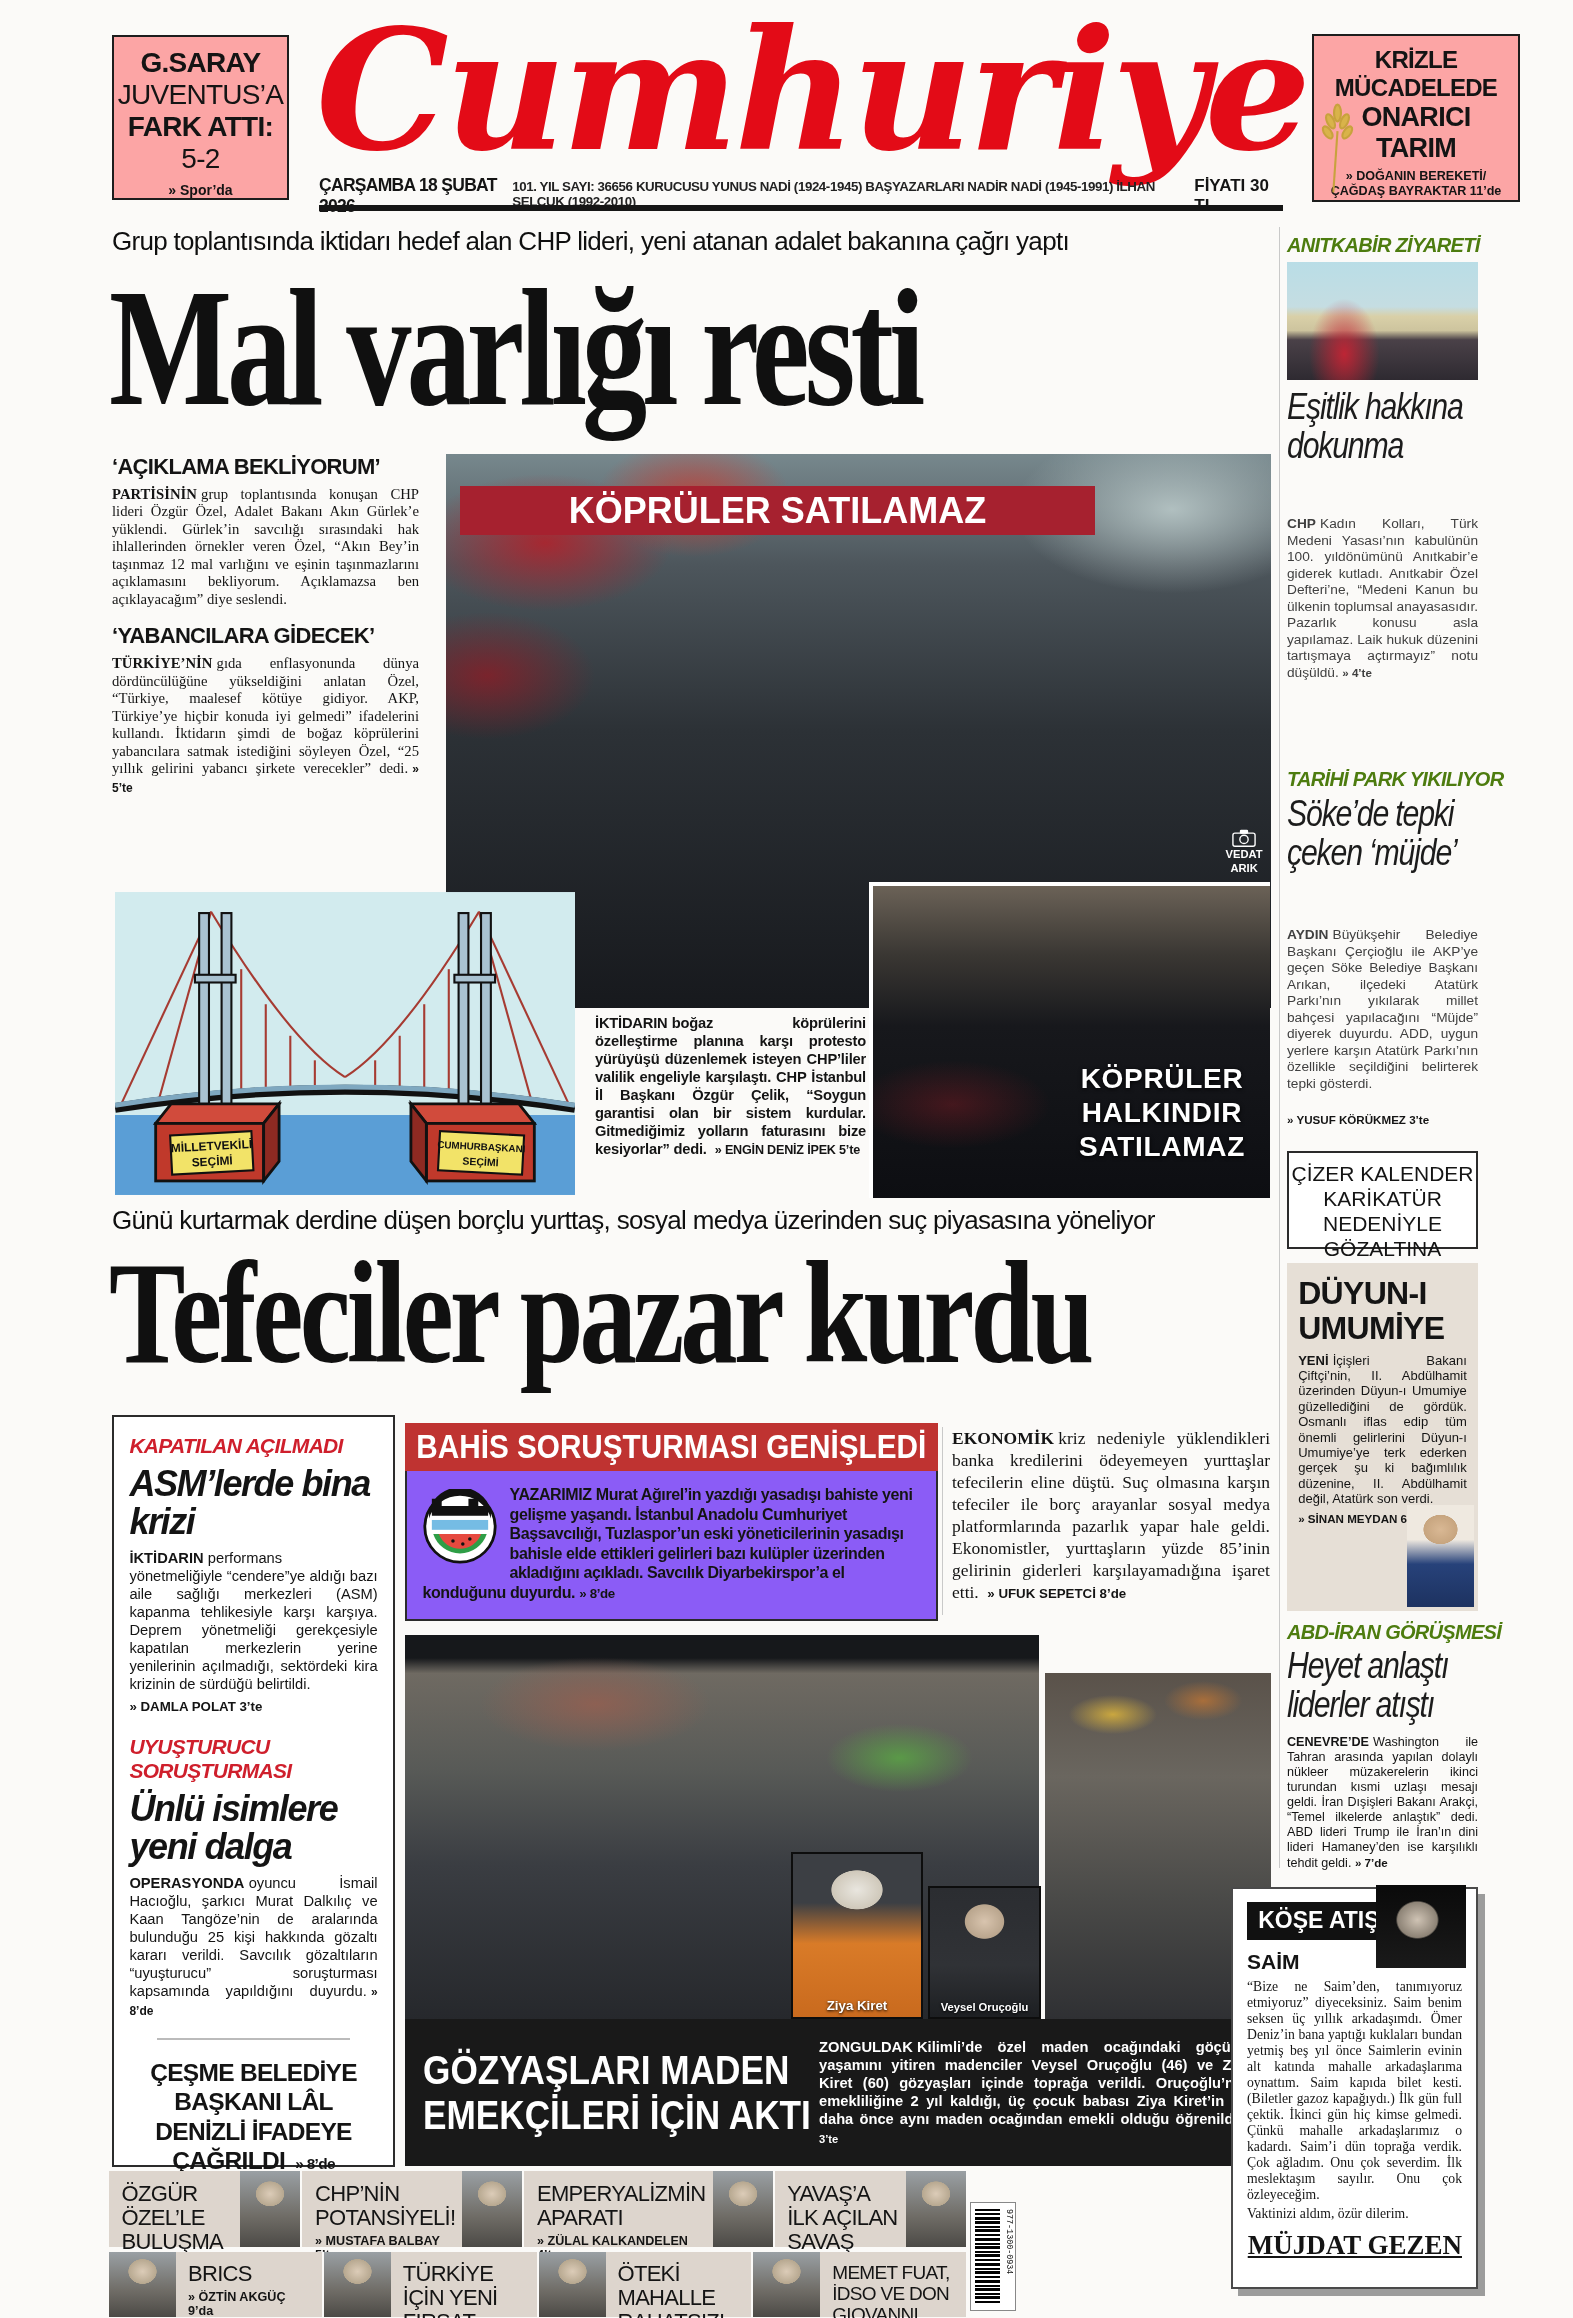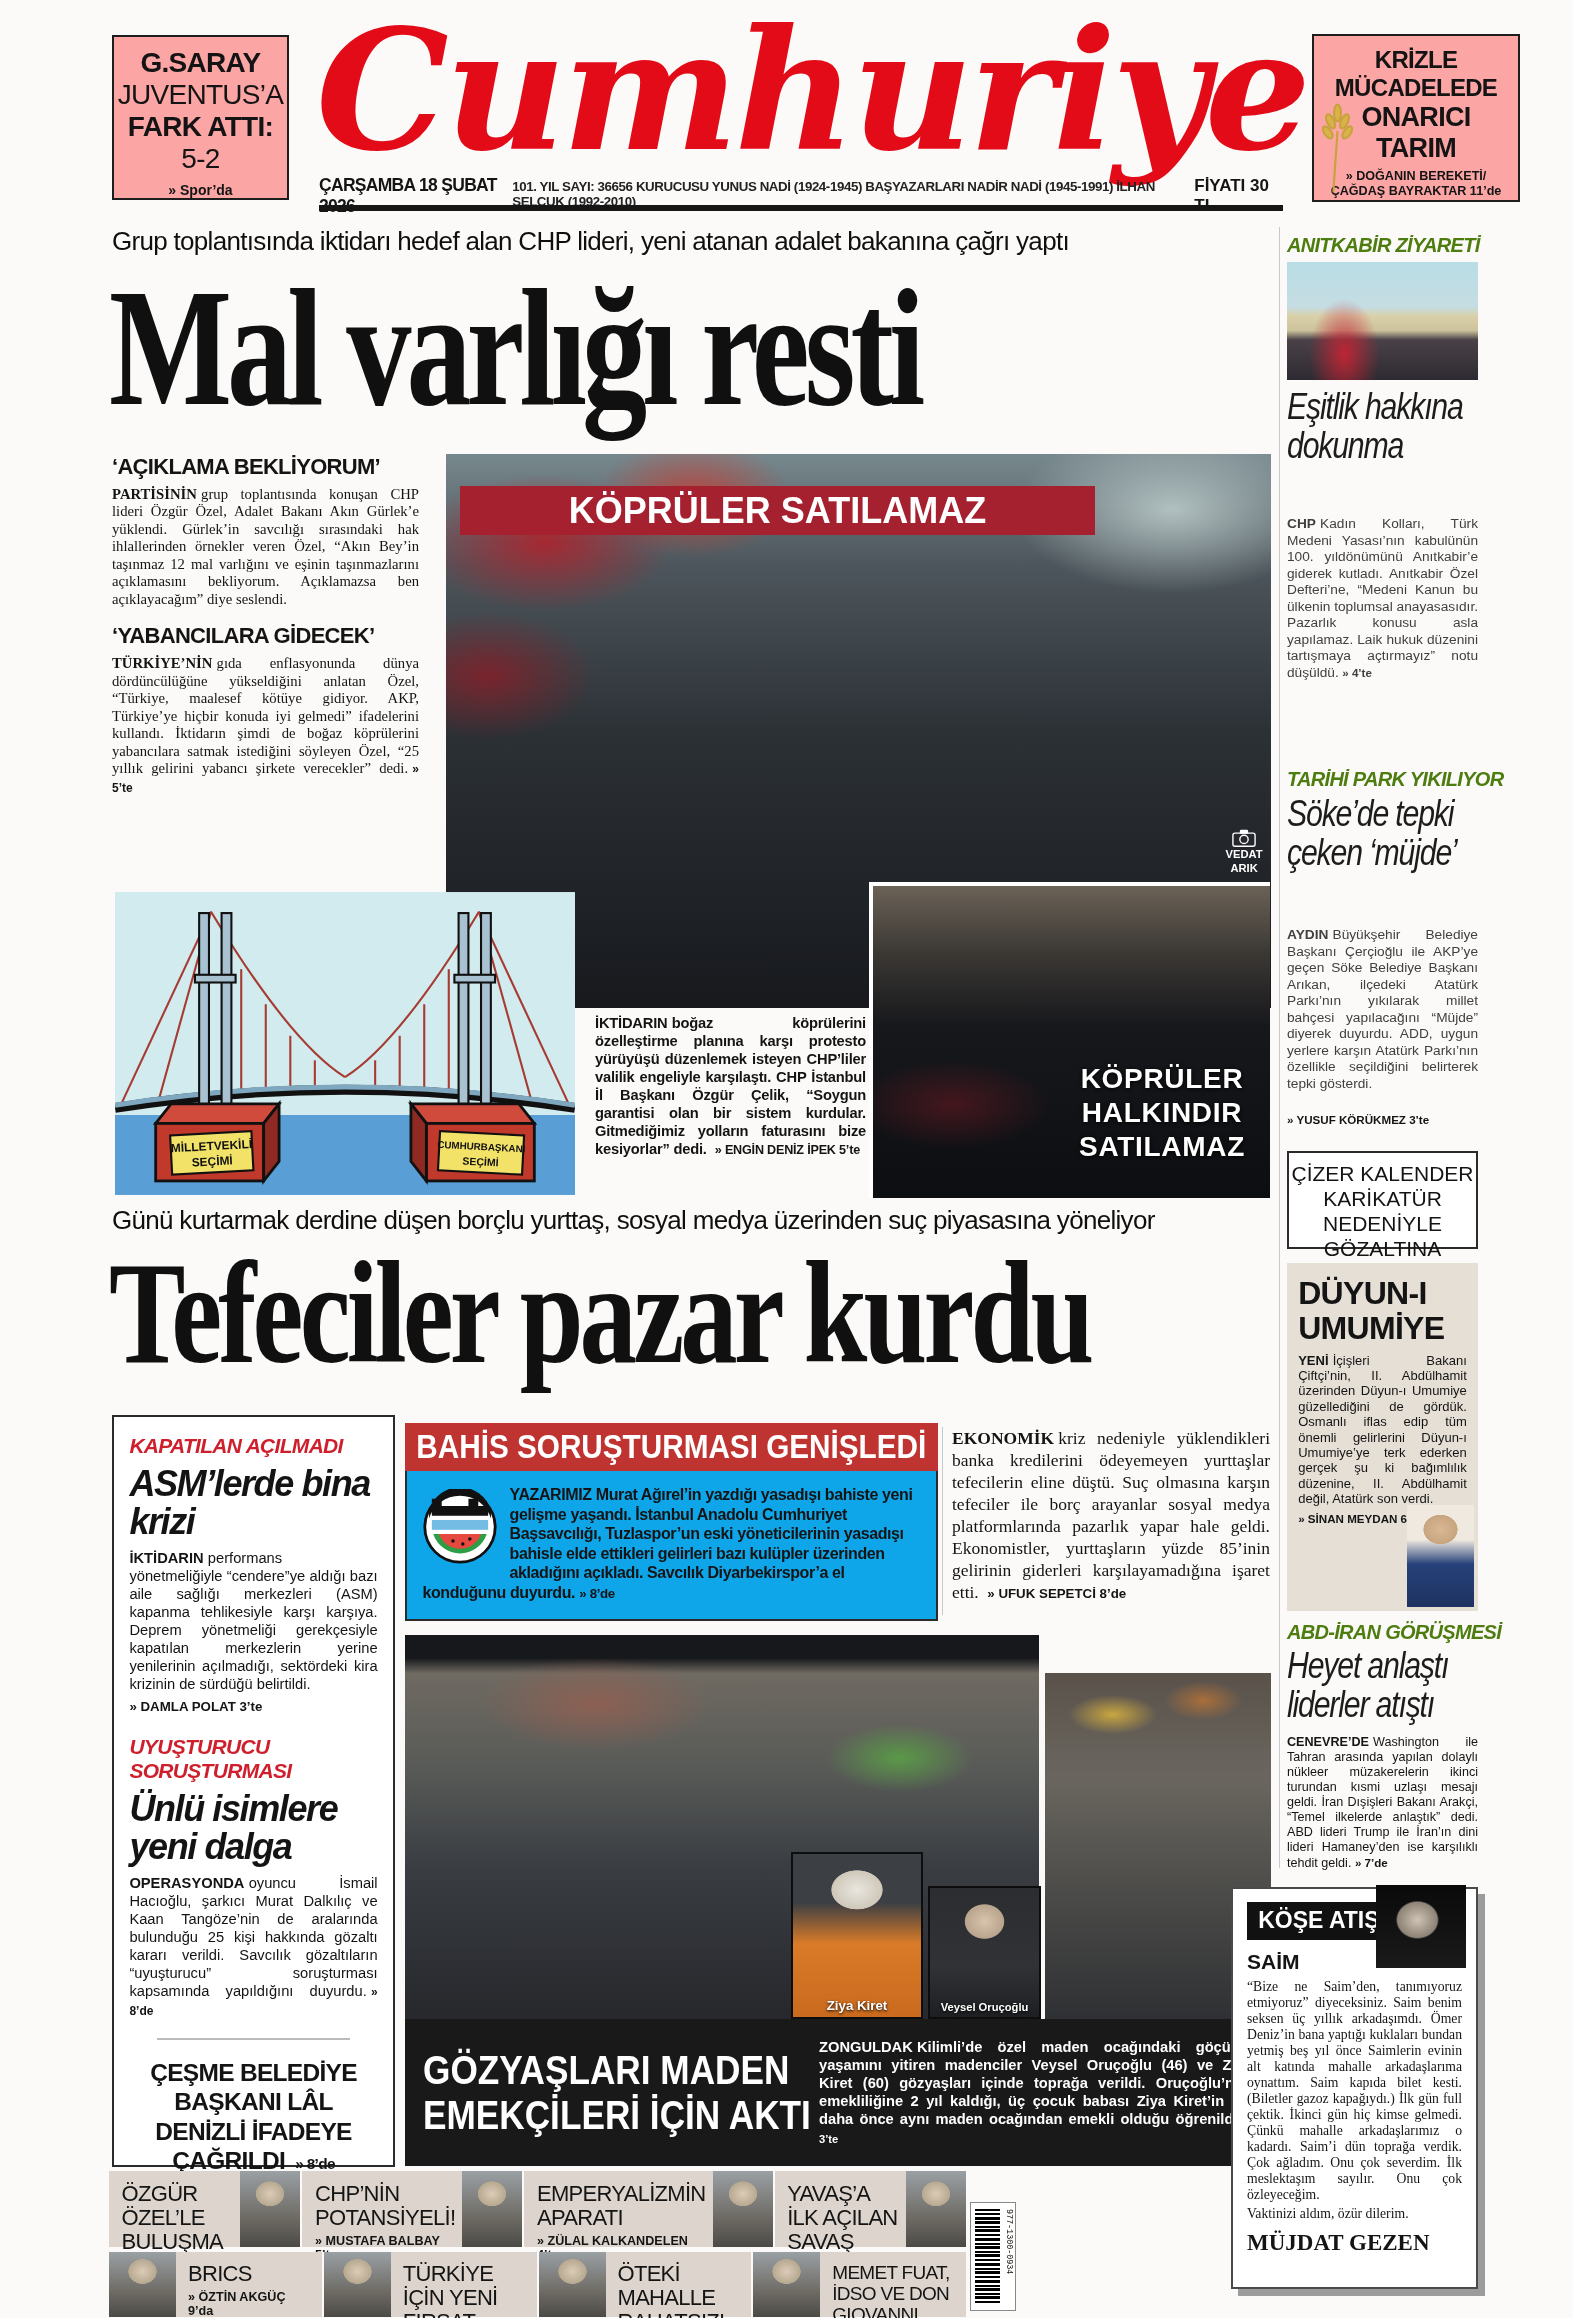--- a/index.html
+++ b/index.html
@@ -77,21 +77,21 @@
   .leftbox{border:2.1px solid #2b2b2b;background:#fff;box-sizing:border-box;padding:17px 15.4px;}
   .kick-it{color:#cf1f2c;font-style:italic;font-weight:bold;font-size:21px;letter-spacing:-0.7px;}
   .lb-h{font-size:36px;line-height:38px;font-weight:bold;font-style:italic;letter-spacing:-1.4px;margin:7px 0 8.4px 0;}
   .lb-body{font-size:14.7px;line-height:18px;}
   .lb-ref{font-weight:bold;font-size:13.3px;margin-top:5.6px;}
   .divid{height:1.4px;background:#bbb;margin:18px 28px;}
   .cesme{font-size:24.5px;line-height:29.4px;font-weight:bold;letter-spacing:-0.7px;text-align:center;}
 
   .bahis-h{background:#bf3331;color:#fff;display:flex;align-items:center;justify-content:center;}
   .bahis-h span{font-weight:bold;font-size:33px;letter-spacing:0;transform:scaleX(.9);white-space:nowrap;}
-  .bahis-b{border:2.1px solid #2b2b2b;border-top:none;background:#0ea5e9;box-sizing:border-box;padding:14px 15.4px;
+  .bahis-b{border:2.1px solid #2b2b2b;border-top:none;background:#8b5cf6;box-sizing:border-box;padding:14px 15.4px;
      font-size:16px;line-height:19.6px;font-weight:bold;letter-spacing:-0.4px;}
   .eko{font-family:"Liberation Serif",serif;font-size:17.5px;line-height:22px;}
 
   .funeral-banner{background:#191919;color:#fff;display:flex;box-sizing:border-box;padding:17px 18px;}
   .fb-title{font-weight:bold;font-size:40px;line-height:45px;letter-spacing:0;white-space:nowrap;
      transform:scaleX(.88);transform-origin:0 50%;}
   .fb-cap{font-size:14.7px;line-height:18px;font-weight:bold;}
 
   
   .rail-k{color:#4d7c0f;font-style:italic;font-weight:bold;font-size:20px;letter-spacing:-0.7px;white-space:nowrap;}
@@ -110,22 +110,22 @@
 
   
   .kose{border:2.1px solid #4a4a4a;background:#fff;box-shadow:7px 7px 0 #9c9c9c;
      box-sizing:border-box;padding:12.6px 14px;}
   .kose-bar{background:#111;color:#fff;font-weight:bold;font-size:23px;display:inline-block;
      padding:5.6px 11.2px;letter-spacing:0;}
   .kose-ph{background:radial-gradient(36px 32px at 46% 42%, #cfc3b4, #8d8376 55%, rgba(0,0,0,0) 60%),
      linear-gradient(180deg,#0a0a0a,#1a1a1a);}
   .kose-name{font-weight:bold;font-size:21px;margin-top:9.8px;}
   .kose-body{font-family:"Liberation Serif",serif;font-size:13.7px;line-height:16px;margin-top:5.6px;}
-  .kose-sign{font-family:"Liberation Serif",serif;font-weight:bold;font-size:23px;text-align:left;
-     letter-spacing:0;margin-top:8.4px;}
+  .kose-sign{font-family:"Liberation Serif",serif;font-weight:bold;font-size:27px;text-align:right;
+     letter-spacing:0;margin-top:8.4px;text-decoration:underline;}
 
   
   .strip-row{background:#ddd5cd;display:flex;}
   .strip-item{position:relative;flex:1;box-sizing:border-box;border-right:2.1px solid #fbfaf8;}
   .strip-item:last-child{border-right:none;}
   .st-t{font-size:22px;letter-spacing:-0.7px;line-height:24px;font-weight:500;}
   .st-r{font-size:12.6px;font-weight:bold;margin-top:4.2px;}
   .portrait{background:radial-gradient(24px 21px at 50% 30%, #dcccb8, #b7a890 58%, rgba(0,0,0,0) 60%),
      linear-gradient(180deg,#9aa0a4 0%,#6f6c66 60%,#4c4a46 100%);}
   .barcode{background:#fff;border:1.4px solid #888;box-sizing:border-box;}

